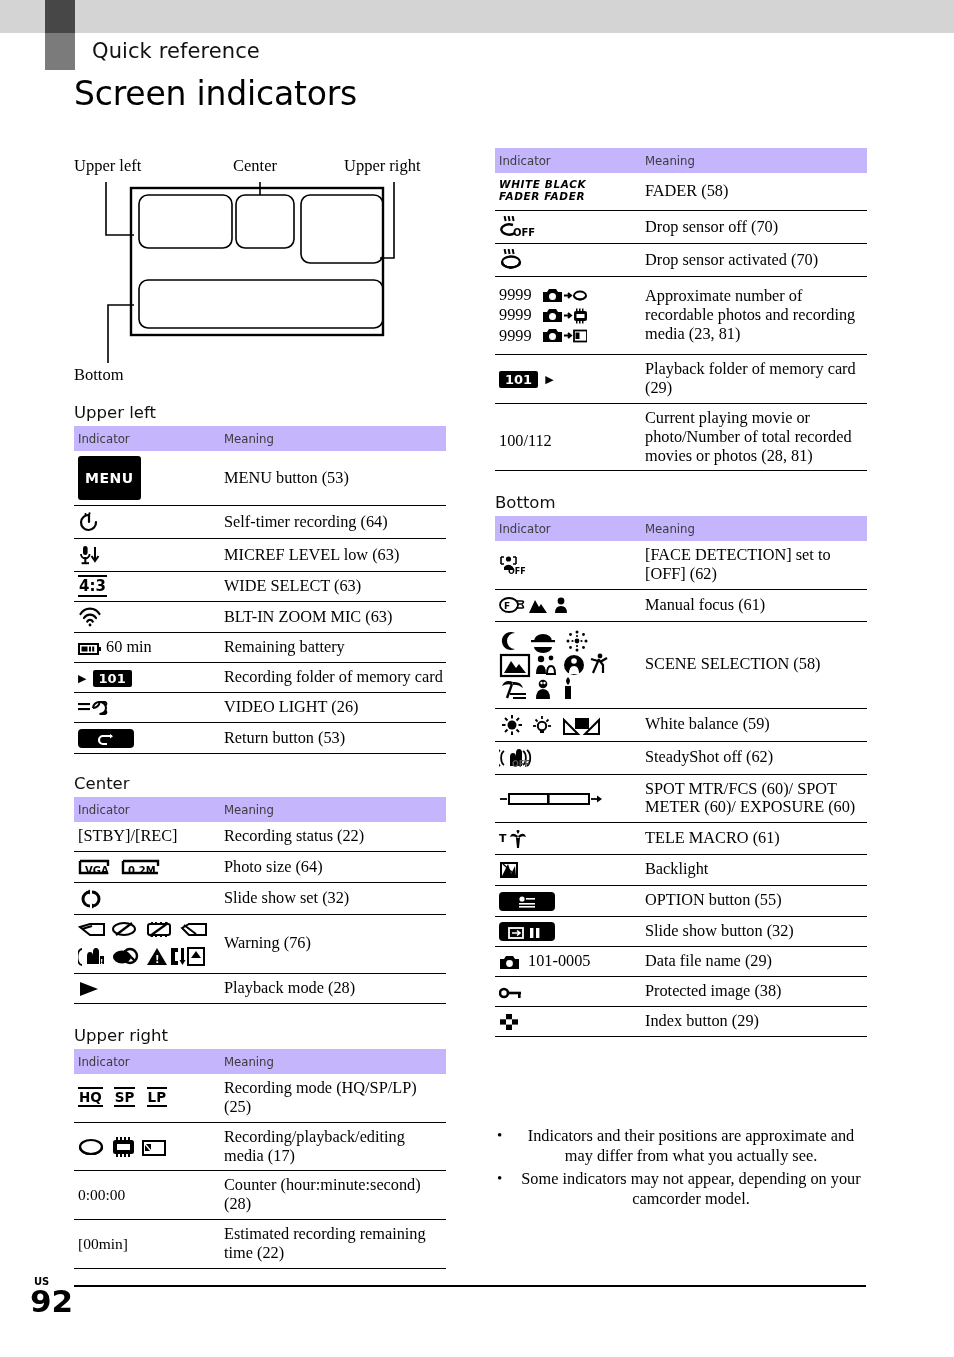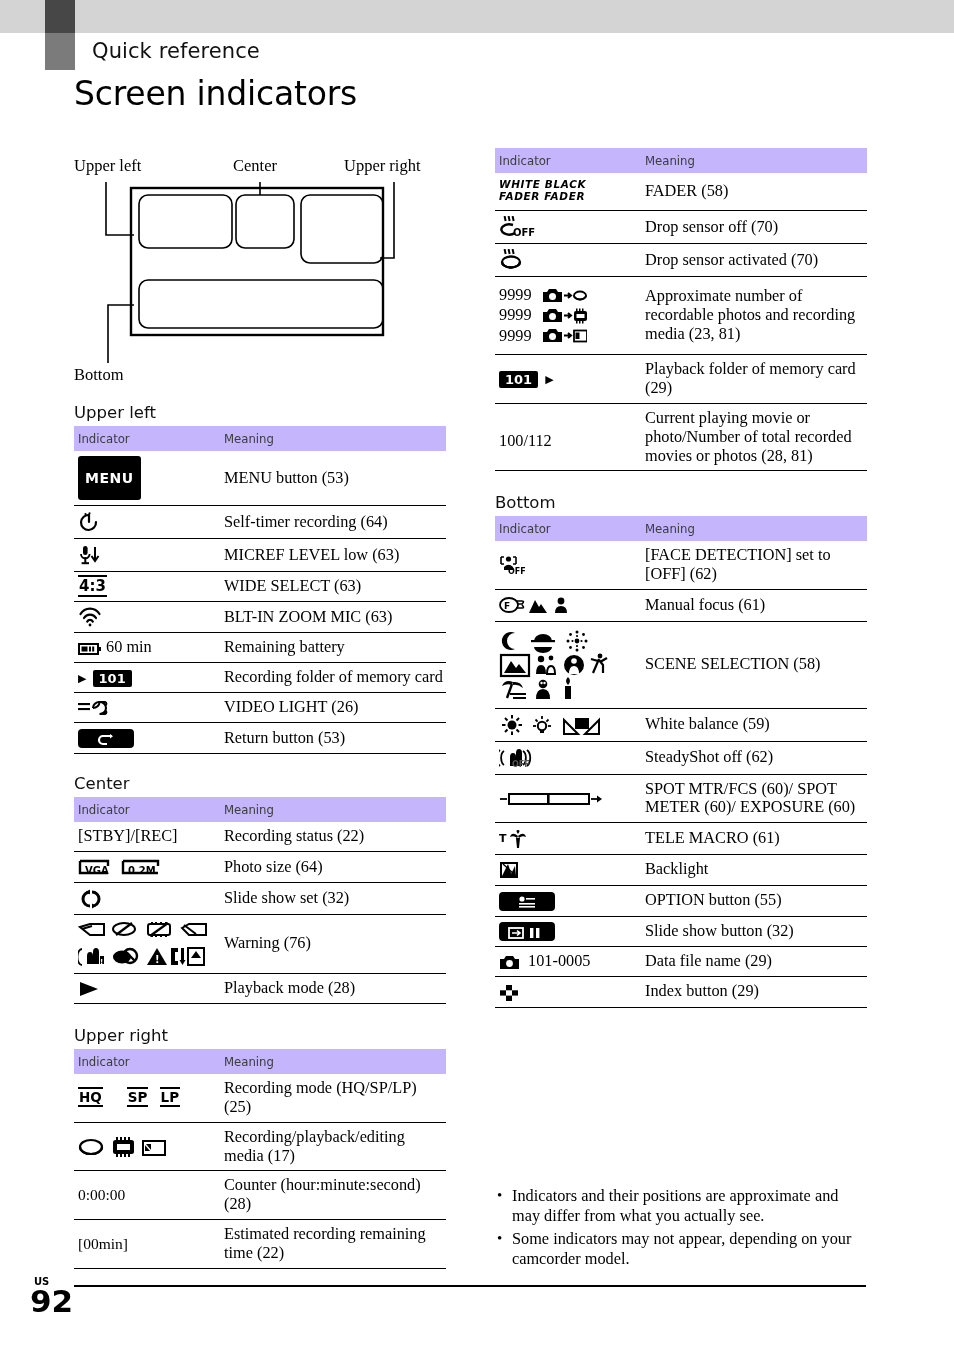--- a/index.html
+++ b/index.html
@@ -84,21 +84,21 @@
   .fader-txt{
     font-family:"DejaVu Sans",sans-serif;font-weight:bold;font-size:10.5px;
     letter-spacing:0.6px;line-height:1.15;display:inline-block;font-style:italic;
   }
   .mono-val{font-family:"Liberation Serif",serif;font-size:16.3px;}
   .nine{display:flex;align-items:center;gap:9px;line-height:1.25;}
   .u{border-bottom:2px solid #000;border-top:2px solid #000;
      font-family:"DejaVu Sans",sans-serif;font-weight:bold;font-size:13.5px;padding:0 1px;}
 
   
-  #notes{position:absolute;left:495px;top:1186px;width:375px;}
+  #notes{position:absolute;left:495px;top:1126px;width:375px;text-align:center;}
   #notes ul{margin:0;padding:0;list-style:none;}
   #notes li{
     font-size:16.3px;line-height:1.25;margin-bottom:2px;
     padding-left:17px;position:relative;
   }
   #notes li:before{content:"\2022";position:absolute;left:2px;top:0;font-size:15px;}
 
   
   #footer{position:absolute;left:30px;top:1276px;}
   #footer .us{
@@ -371,21 +371,21 @@
     <thead>
         <tr>
       <th>Indicator</th>
       <th>Meaning</th>
     </tr>
       </thead>
     <tbody>
       <tr>
         <td class="ind-cell" style="padding-top:10px;padding-bottom:10px;">
           <span class="u">HQ</span>
-          <span class="u" style="margin-left:20px;">SP</span>
+          <span class="u" style="margin-left:7px;">SP</span>
           <span class="u" style="margin-left:7px;">LP</span>
         </td>
         <td class="mean-cell">Recording mode (HQ/SP/LP) (25)</td>
       </tr>
       <tr>
         <td class="ind-cell" style="padding-top:10px;padding-bottom:10px;">
           <svg class="g" width="100" height="22" viewBox="0 0 100 22">
             <g>
               <ellipse cx="13" cy="11" rx="11" ry="7" fill="none" stroke="#000" stroke-width="2.2"></ellipse>
               <path d="M2 11 A11 7 0 0 0 24 11" fill="none" stroke="#000" stroke-width="2.2"></path>
@@ -756,20 +756,30 @@
           <svg class="g" width="22" height="16" viewBox="0 0 22 16">
             <path d="M1 4 L5 4 L7 1 L14 1 L16 4 L20 4 L20 14 L1 14 Z"></path>
             <circle cx="10.5" cy="8.5" r="3.4" fill="#fff"></circle>
           </svg>
           <span class="mono-val" style="margin-left:3px;">101-0005</span>
         </td>
         <td class="mean-cell">Data file name (29)</td>
       </tr>
       <tr>
         <td class="ind-cell">
+          <svg class="g" width="28" height="16" viewBox="0 0 28 16">
+            <circle cx="5" cy="8" r="4" fill="none" stroke="#000" stroke-width="2.6"></circle>
+            <rect x="8" y="6.7" width="14" height="2.6"></rect>
+            <rect x="19" y="8" width="2.6" height="5"></rect>
+          </svg>
+        </td>
+        <td class="mean-cell">Protected image (38)</td>
+      </tr>
+      <tr>
+        <td class="ind-cell">
           <svg class="g" width="22" height="18" viewBox="0 0 22 18">
             <rect x="1" y="1" width="18" height="16"></rect>
             <rect x="1" y="1" width="6" height="5.3" fill="#fff"></rect>
             <rect x="13" y="1" width="6" height="5.3" fill="#fff"></rect>
             <rect x="7" y="6.3" width="6" height="5.3" fill="#fff"></rect>
             <rect x="1" y="11.6" width="6" height="5.4" fill="#fff"></rect>
             <rect x="13" y="11.6" width="6" height="5.4" fill="#fff"></rect>
           </svg>
         </td>
         <td class="mean-cell">Index button (29)</td>

